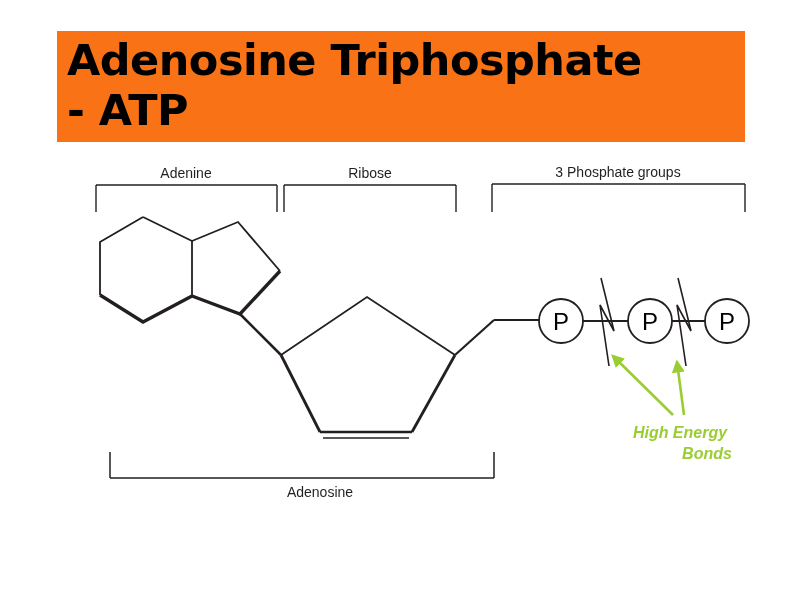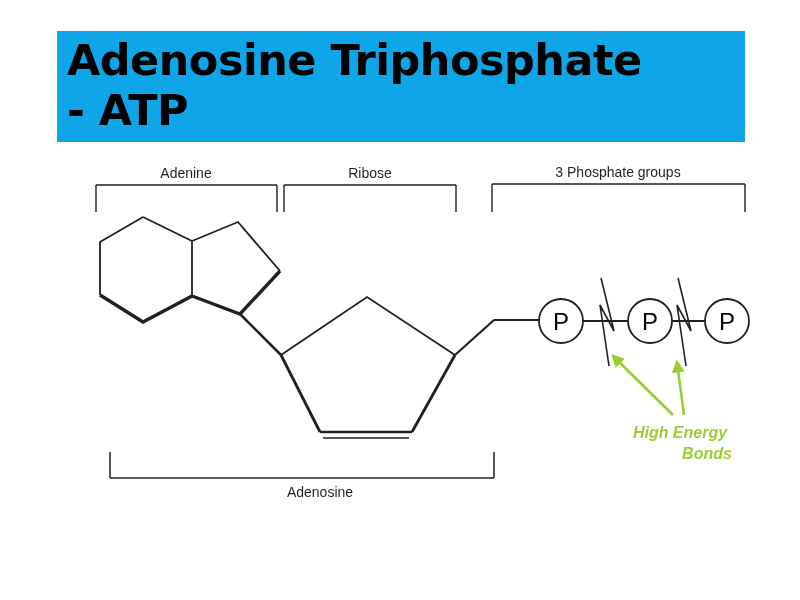--- a/index.html
+++ b/index.html
@@ -61,21 +61,21 @@
     font-weight: bold;
     font-size: 16px;
     fill: #9acd32;
   }
 </style>
 </head>
 <body>
 
 <div id="slide">
 
-  <div id="title-banner" style="background: #0ea5e9;">
+  <div id="title-banner" style="background: #f97316;">
     <div id="title-text" style="color: rgb(0, 0, 0);">Adenosine Triphosphate
 - ATP</div>
   </div>
 
   <svg id="diagram-svg" viewBox="0 0 800 600">
 
     <g stroke="#231f20" stroke-width="1.4" fill="none">
       <path d="M 96 185 L 277 185"></path>
       <path d="M 96 185 L 96 212"></path>
       <path d="M 277 185 L 277 212"></path>

